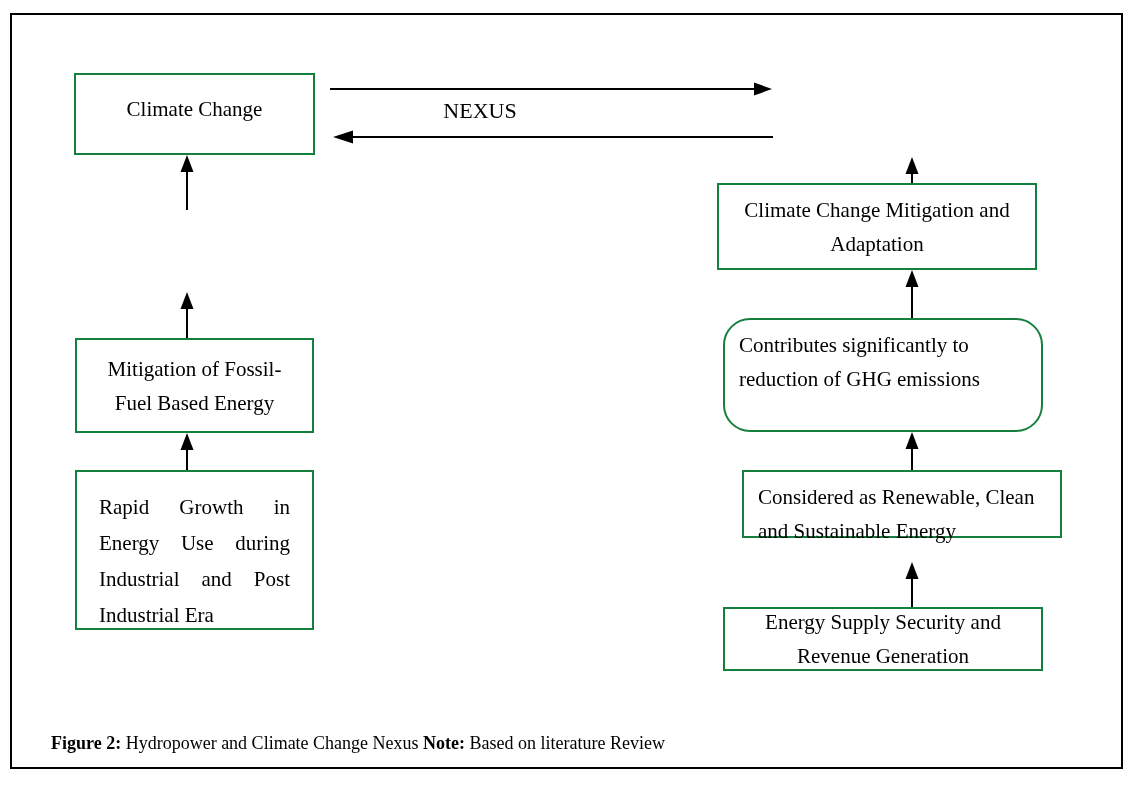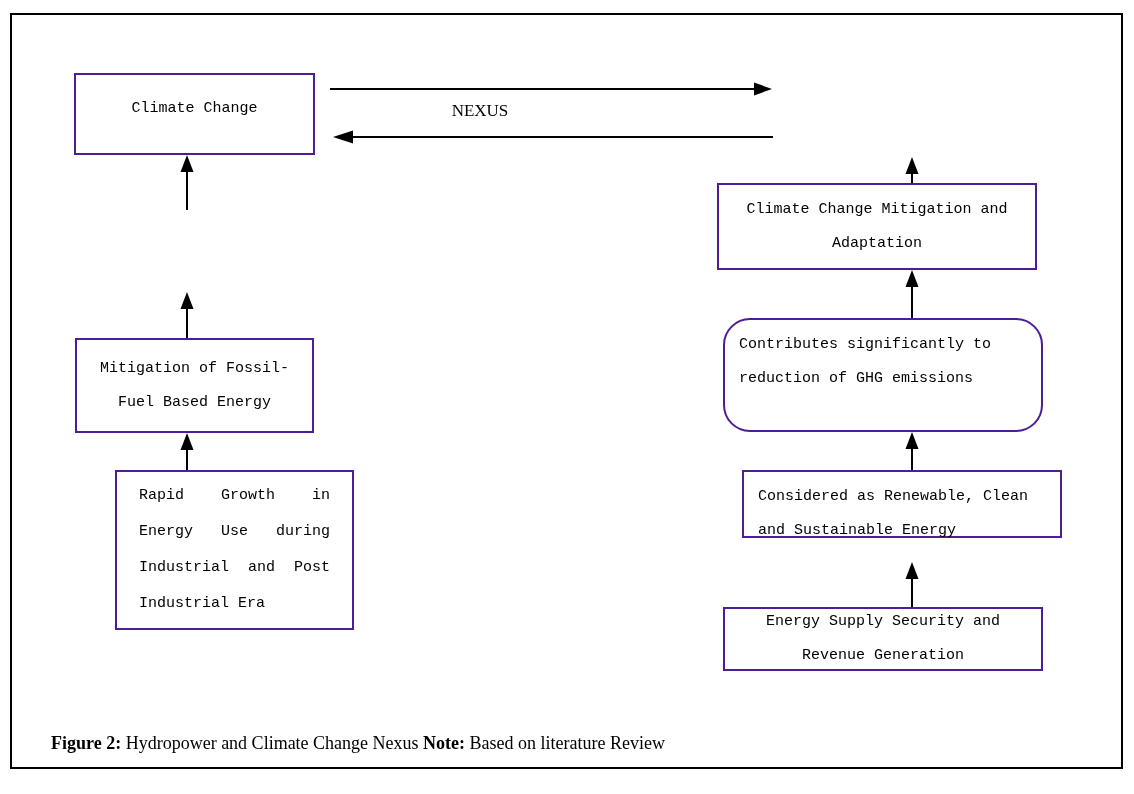--- a/index.html
+++ b/index.html
@@ -14,47 +14,46 @@
   .outer-border{
     position:absolute;
     left:10px;top:13px;width:1109px;height:752px;
     border:2px solid #000;
     background:transparent;
   }
   .arrows{position:absolute;left:0;top:0;pointer-events:none;}
   .node{
     position:absolute;
     box-sizing:border-box;
-    border:2px solid #4c1d95;
+    border:2px solid #15803d;
     background:#fff;
-    font-size:15px;
+    font-size:21px;
     line-height:34px;
     white-space:pre-line;
-    font-family:Liberation Mono, monospace;
   }
   .center{display:flex;align-items:center;justify-content:center;text-align:center;}
   .topcenter{display:flex;align-items:flex-start;justify-content:center;text-align:center;padding-top:17px;}
   .leftblock{text-align:left;padding:8px 14px;}
   .box-climate{left:74px;top:73px;width:241px;height:82px;}
   .box-growing{left:75px;top:210px;width:239px;height:83px;}
   .box-combustion{left:75px;top:338px;width:239px;height:95px;}
   .box-rapid{
     left:75px;top:470px;width:239px;height:160px;
-    text-align:justify;padding:6px 22px;line-height:36px;white-space:normal;margin-left:40px;
+    text-align:justify;padding:17px 22px;line-height:36px;white-space:normal;
   }
   .box-hydro{left:797px;top:73px;width:230px;height:84px;}
   .box-mitigation{left:717px;top:183px;width:320px;height:87px;}
   .box-contributes{left:723px;top:318px;width:320px;height:114px;border-radius:27px;}
   .box-considered{left:742px;top:470px;width:320px;height:68px;}
   .box-energy{left:723px;top:607px;width:320px;height:64px;}
   .nexus{
     position:absolute;
     left:418px;top:97px;width:124px;
     text-align:center;
-    font-size:17px;line-height:27px;
+    font-size:22px;line-height:27px;
   }
   .caption{
     position:absolute;
     left:51px;top:731px;width:1000px;
     font-size:18px;line-height:24px;
   }
   .b{font-weight:bold;}
 </style>
 </head>
 <body>

